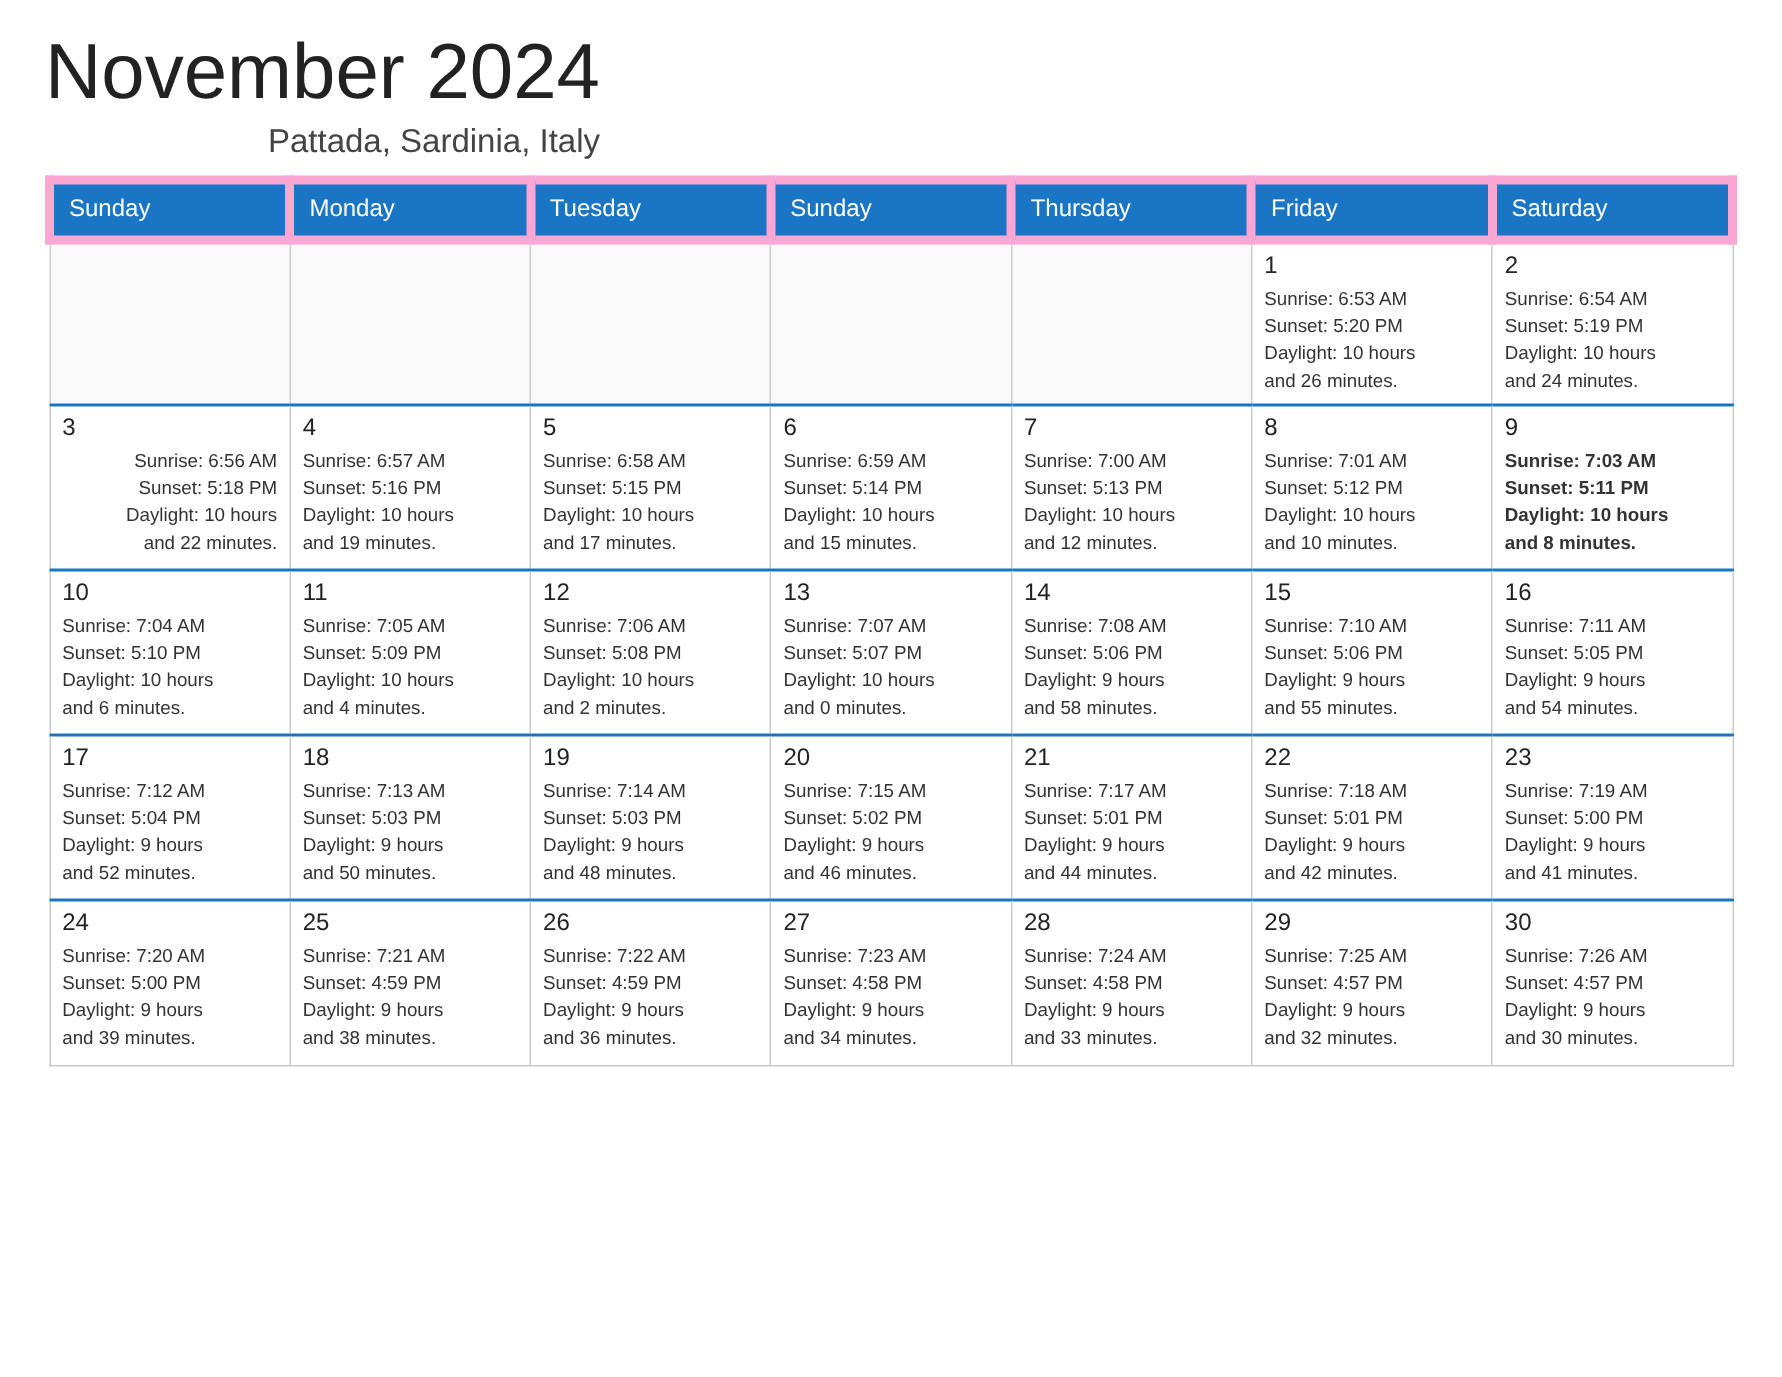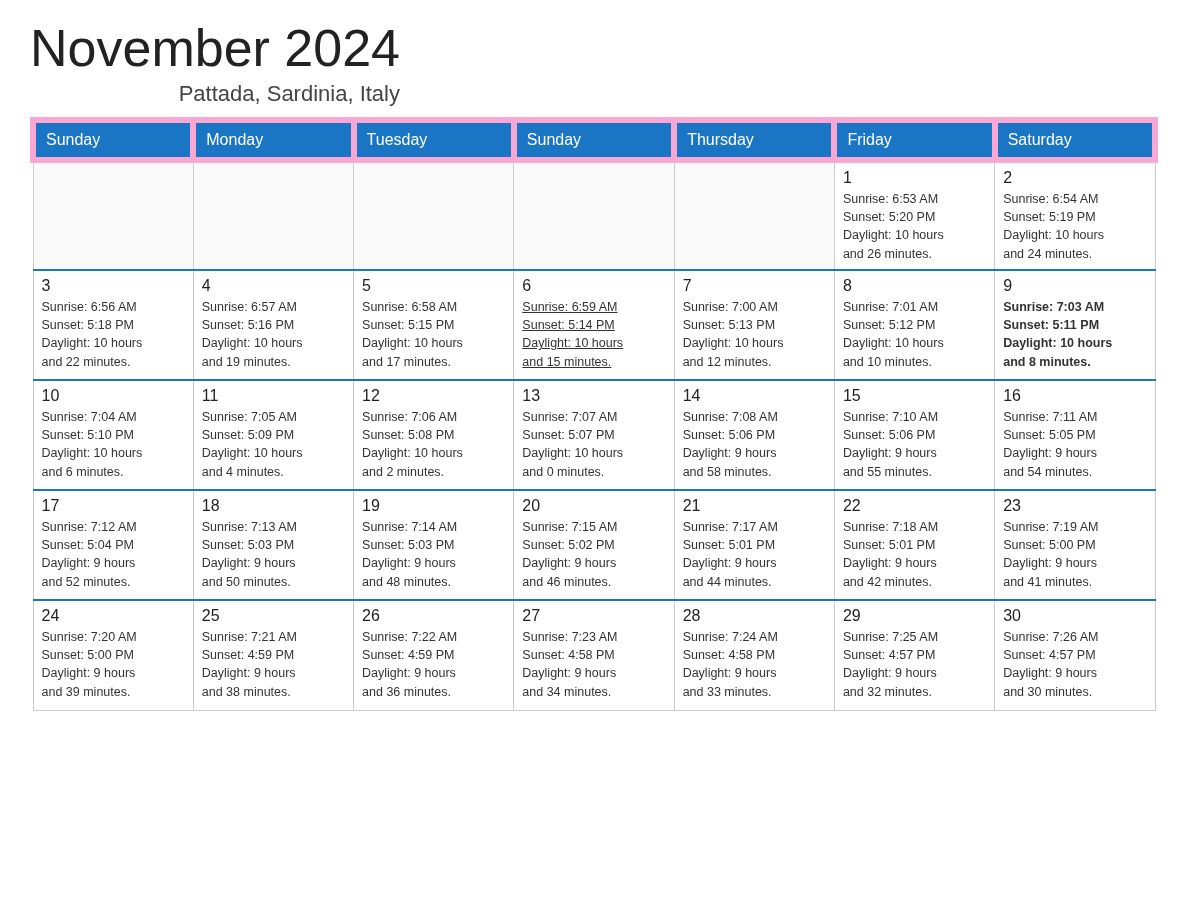--- a/index.html
+++ b/index.html
@@ -145,42 +145,42 @@
           <span class="day-number">2</span>
           <div class="day-info" style="white-space: pre-line;">Sunrise: 6:54 AM
 Sunset: 5:19 PM
 Daylight: 10 hours
 and 24 minutes.</div>
         </td>
       </tr>
       <tr>
         <td>
           <span class="day-number">3</span>
-          <div class="day-info" style="white-space: pre-line;">Sunrise: 6:56 AM
+          <div class="day-info" style="white-space: pre-line; text-align: right;">Sunrise: 6:56 AM
 Sunset: 5:18 PM
 Daylight: 10 hours
 and 22 minutes.</div>
         </td>
         <td>
           <span class="day-number">4</span>
           <div class="day-info" style="white-space: pre-line;">Sunrise: 6:57 AM
 Sunset: 5:16 PM
 Daylight: 10 hours
 and 19 minutes.</div>
         </td>
         <td>
           <span class="day-number">5</span>
           <div class="day-info" style="white-space: pre-line;">Sunrise: 6:58 AM
 Sunset: 5:15 PM
 Daylight: 10 hours
 and 17 minutes.</div>
         </td>
         <td>
           <span class="day-number">6</span>
-          <div class="day-info" style="white-space: pre-line; text-decoration: underline;">Sunrise: 6:59 AM
+          <div class="day-info" style="white-space: pre-line;">Sunrise: 6:59 AM
 Sunset: 5:14 PM
 Daylight: 10 hours
 and 15 minutes.</div>
         </td>
         <td>
           <span class="day-number">7</span>
           <div class="day-info" style="white-space: pre-line;">Sunrise: 7:00 AM
 Sunset: 5:13 PM
 Daylight: 10 hours
 and 12 minutes.</div>

